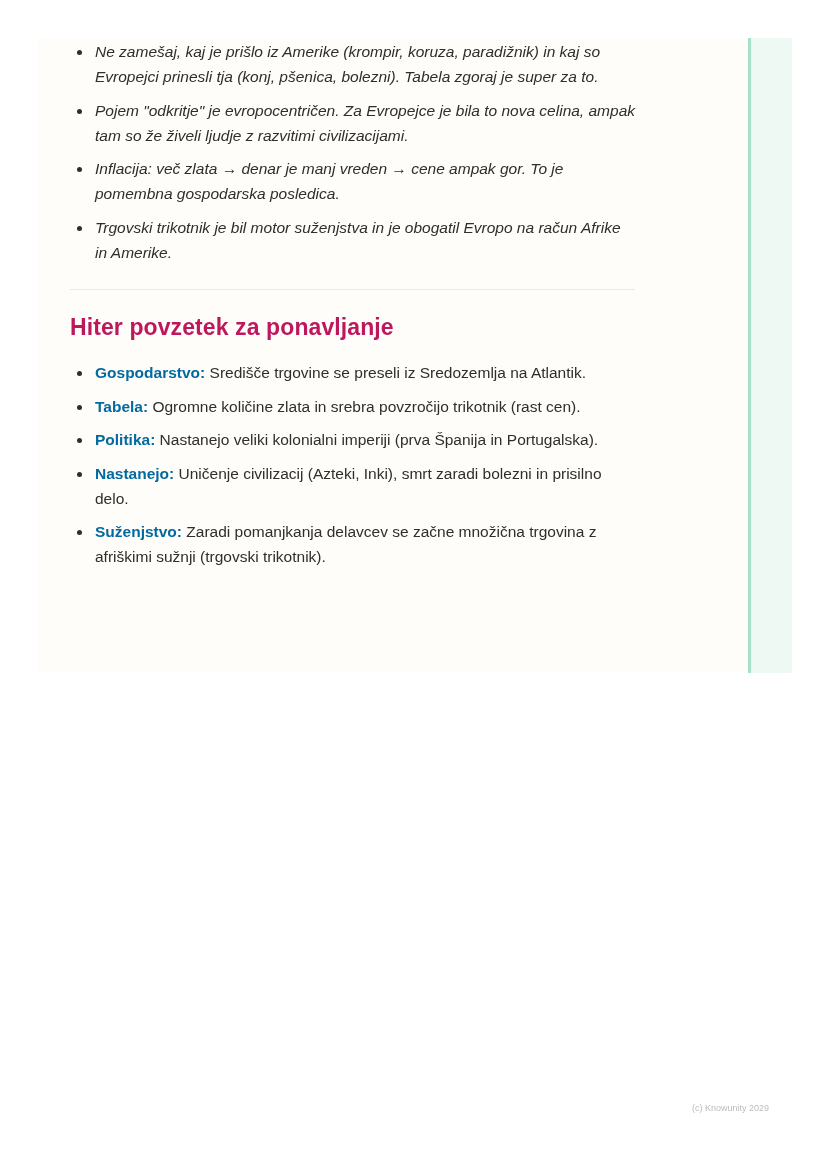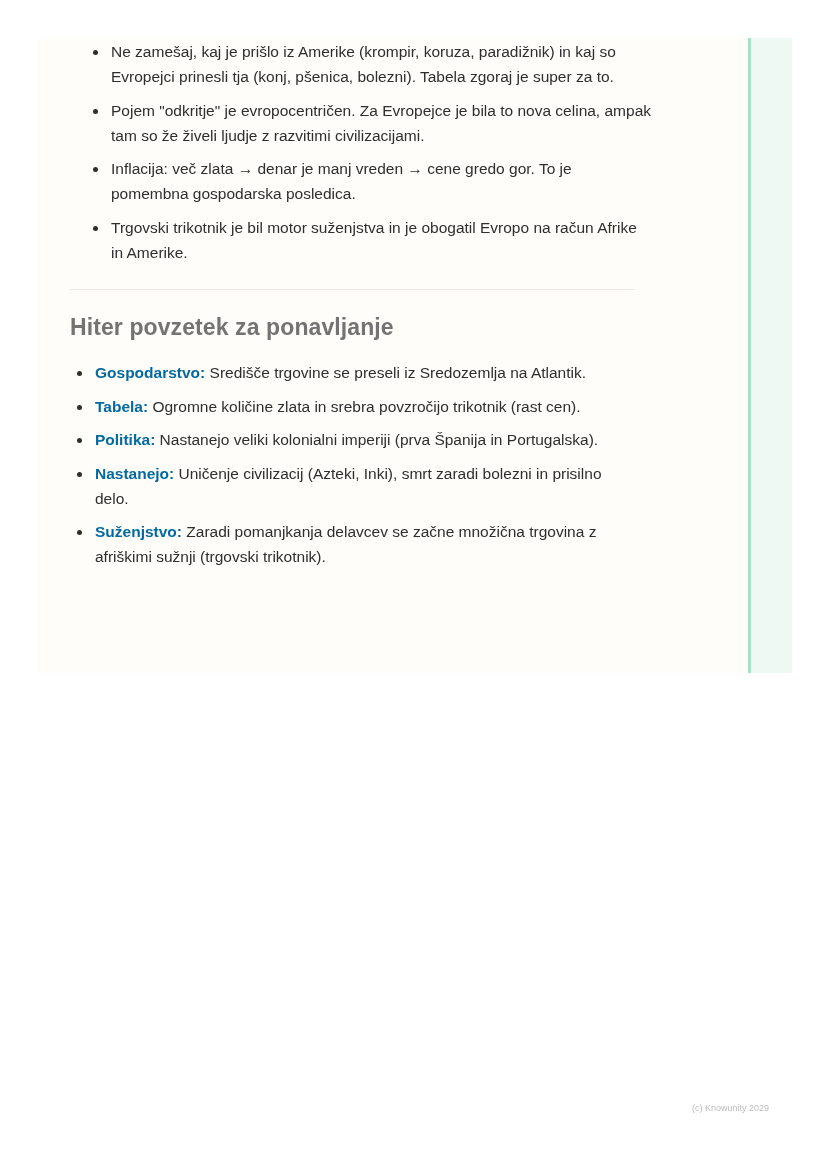--- a/index.html
+++ b/index.html
@@ -21,42 +21,42 @@
   ul { list-style:none; margin:0; padding:0; }
   li {
     position:relative; padding-left:38px; font-size:15.5px; line-height:25px; margin-bottom:8.5px;
     color:#2e2e2e;
   }
   li::before {
     content:""; position:absolute; left:20px; top:11px; width:5px; height:5px; border-radius:50%;
     background:#2e2e2e;
   }
   li b { font-weight:bold; color:#0369a1; }
-  .list-top { position:absolute; top:1px; left:16px; width:578px; }
+  .list-top { position:absolute; top:1px; left:0; width:578px;font-style:italic; }
   .divider {
     position:absolute; left:13px; top:251px; width:565px; height:1px; background:#ece8e2;
   }
   .heading {
-    position:absolute; left:13px; top:276px; font-size:23px; font-weight:bold; color:#737373;
+    position:absolute; left:13px; top:276px; font-size:23px; font-weight:bold; color:#be185d;
     margin:0; letter-spacing:0.1px;
   }
   .list-bottom { position:absolute; top:322px; left:0; width:578px; }
   .footer {
     position:absolute; left:692px; top:1103px; font-size:9px; color:#bcbcbc;
   }
 </style>
 </head>
 <body>
 
 <div class="card">
   <div class="card-inner">
     <ul class="list-top">
       <li>Ne zamešaj, kaj je prišlo iz Amerike (krompir, koruza, paradižnik) in kaj so Evropejci prinesli tja (konj, pšenica, bolezni). Tabela zgoraj je super za to.</li>
       <li>Pojem "odkritje" je evropocentričen. Za Evropejce je bila to nova celina, ampak tam so že živeli ljudje z razvitimi civilizacijami.</li>
-      <li>Inflacija: več zlata → denar je manj vreden → cene gredo gor. To je pomembna gospodarska posledica.</li>
+      <li>Inflacija: več zlata → denar je manj vreden → cene ampak gor. To je pomembna gospodarska posledica.</li>
       <li>Trgovski trikotnik je bil motor suženjstva in je obogatil Evropo na račun Afrike in Amerike.</li>
     </ul>
 
     <div class="divider"></div>
 
     <h2 class="heading">Hiter povzetek za ponavljanje</h2>
 
     <ul class="list-bottom">
       <li><b>Gospodarstvo:</b><span> Središče trgovine se preseli iz Sredozemlja na Atlantik.</span></li>
       <li><b>Tabela:</b><span> Ogromne količine zlata in srebra povzročijo trikotnik (rast cen).</span></li>

